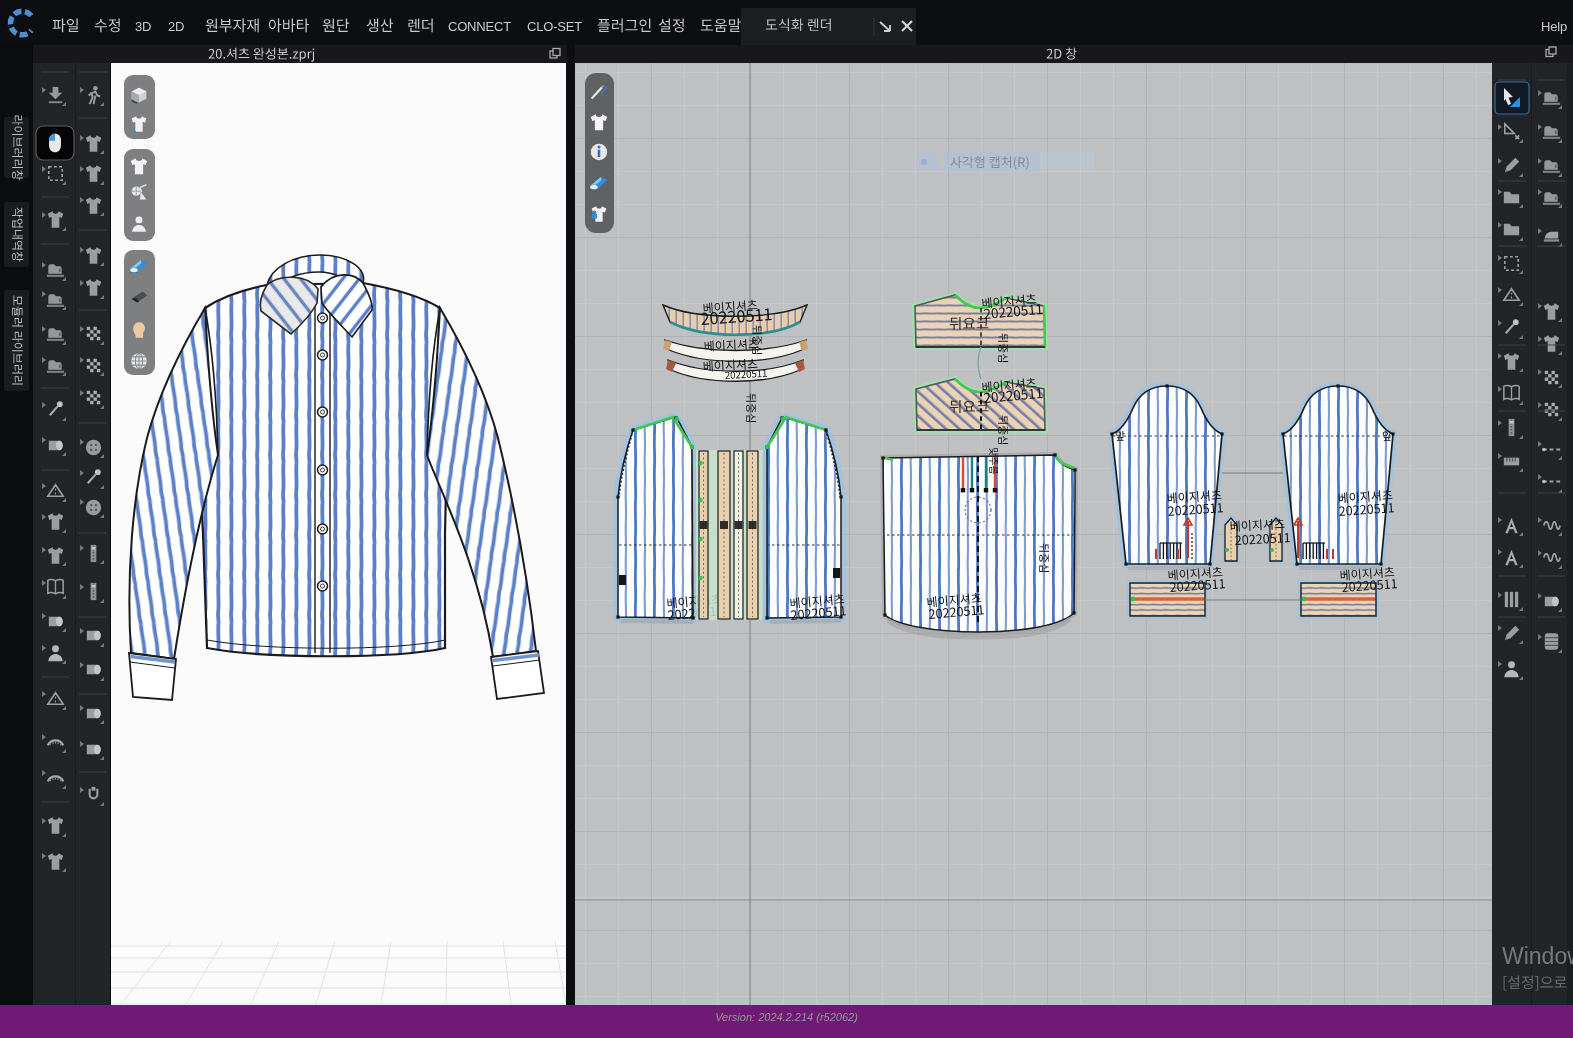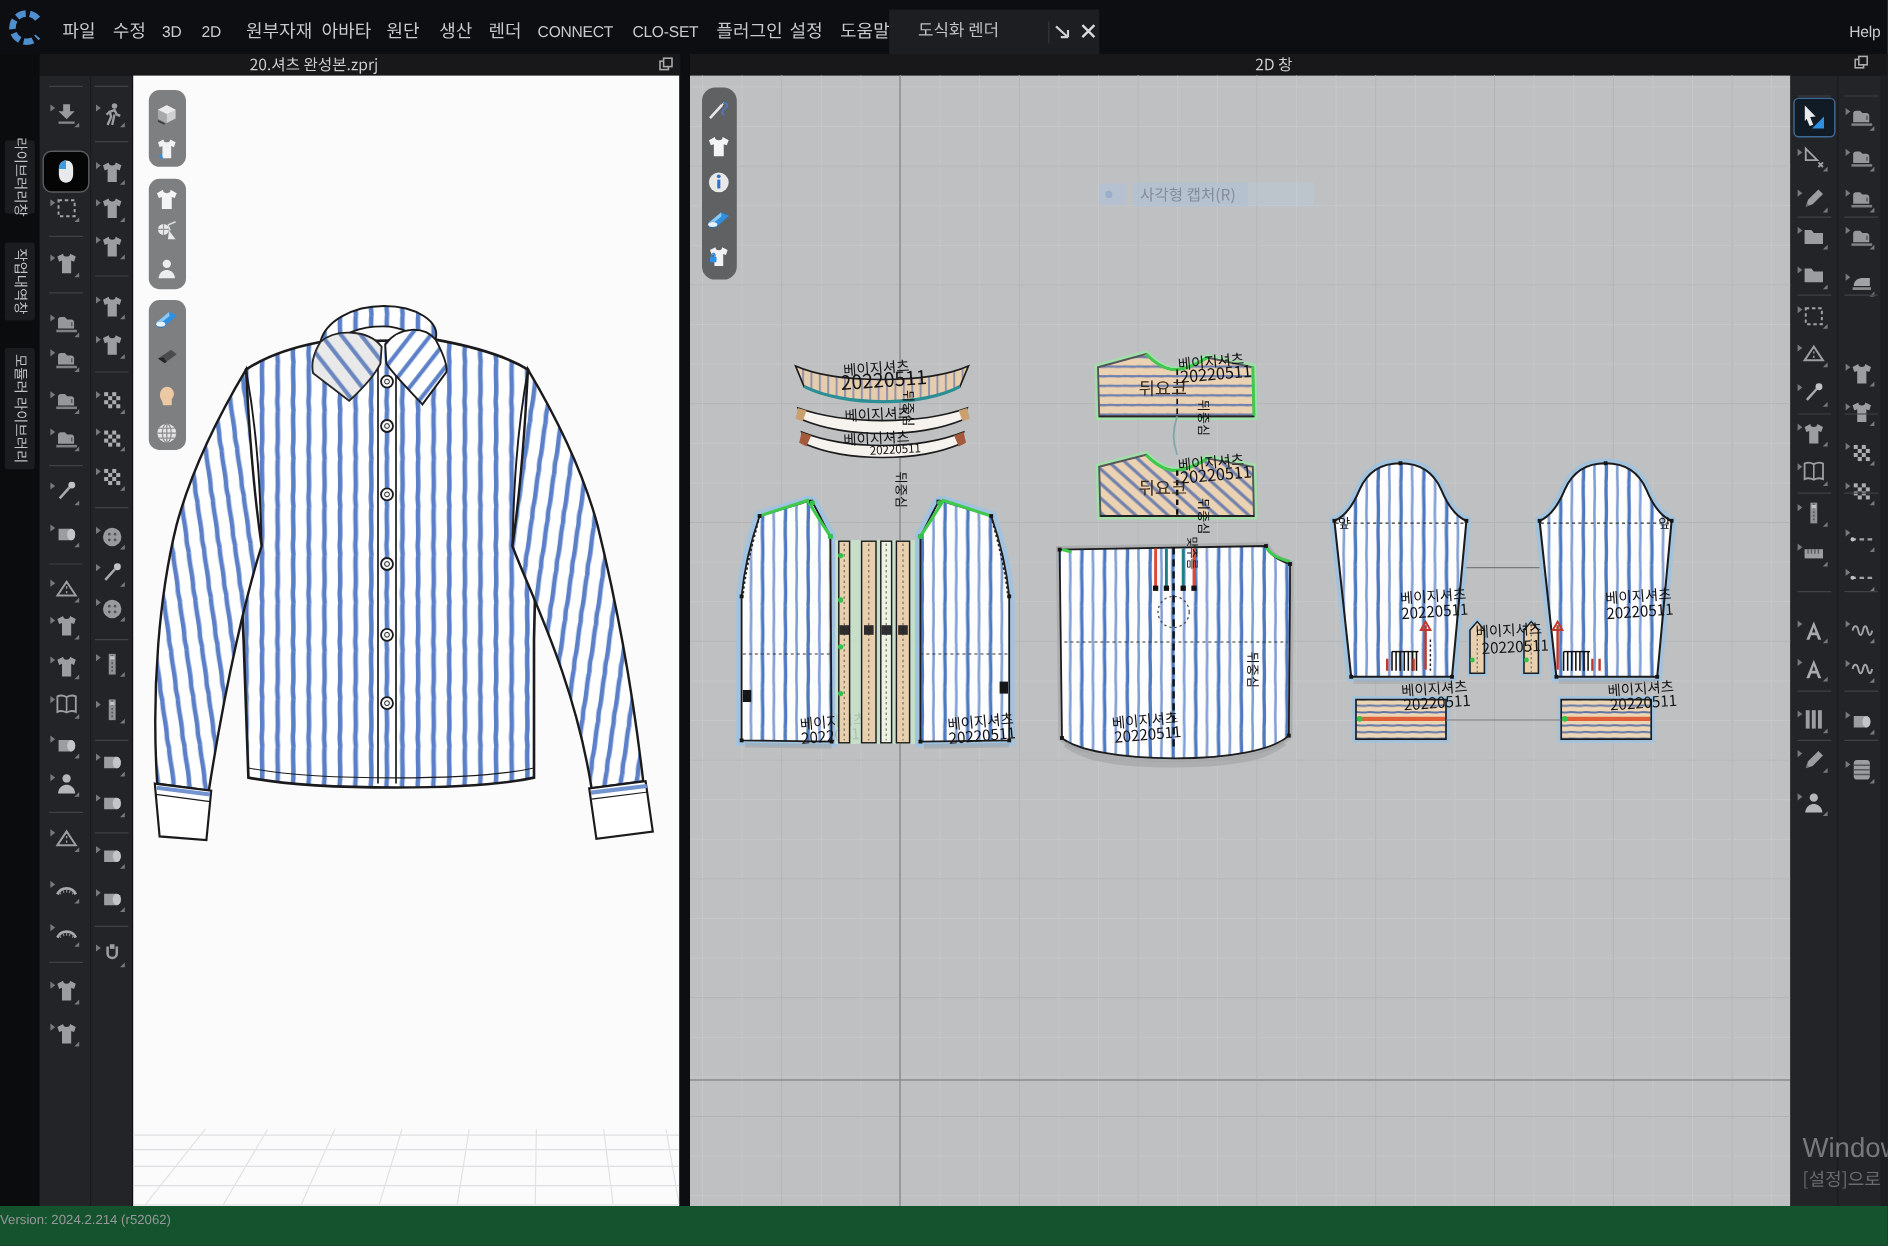--- a/index.html
+++ b/index.html
@@ -1,29 +1,29 @@
 <!DOCTYPE html>
 <html><head><meta charset="utf-8"><style>
 html,body{margin:0;padding:0;width:1573px;height:1038px;overflow:hidden;background:#0d0e11;
 font-family:"Liberation Sans",sans-serif;}
-#app{position:absolute;inset:0;}
+#app{position:absolute;inset:0;text-align:center;}
 .abs{position:absolute;}
 svg{display:block}
 #c3d{left:111px;top:63px;width:455px;height:942px;background:#fbfbfc;}
 #c2d{left:575px;top:63px;width:917px;height:942px;background:#bec0c1;
 background-image:linear-gradient(#b1b3b4 1px,transparent 1px),linear-gradient(90deg,#b1b3b4 1px,transparent 1px),linear-gradient(#c6c7c8 1px,transparent 1px),linear-gradient(90deg,#c6c7c8 1px,transparent 1px);
 background-size:99px 99px,99px 99px,33px 33px,33px 33px;
 background-position:45px 75px,76px 0px,12px 9px,10px 0px;}
 #t3d{left:33px;top:45px;width:534px;height:18px;background:#18181b;}
 #t2d{left:575px;top:45px;width:998px;height:18px;background:#18181b;}
 #ltb{left:33px;top:63px;width:77px;height:942px;background:#232428;}
 #rtb{left:1492px;top:63px;width:81px;height:942px;background:#232428;}
 #lstrip{left:0;top:45px;width:33px;height:960px;background:#0b0c0e;}
-#status{left:0;top:1005px;width:1573px;height:33px;background:#14532d;color:#97979b;
-font-size:11px;line-height:24px;box-sizing:border-box;}
+#status{left:0;top:1005px;width:1573px;height:33px;background:#701a75;color:#97979b;
+font-size:11px;line-height:24px;box-sizing:border-box;font-style:italic;}
 </style></head><body>
 <svg width="0" height="0" style="position:absolute">
     <defs>
 <path id="k_m_pail" d="M0.9 -10.9H8.5V-9.9H0.9ZM0.7 -2.2 0.6 -3.2Q1.8 -3.2 3.2 -3.3Q4.7 -3.3 6.2 -3.4Q7.7 -3.4 9.1 -3.6L9.2 -2.7Q7.8 -2.5 6.3 -2.4Q4.8 -2.2 3.3 -2.2Q1.9 -2.2 0.7 -2.2ZM2.4 -10.2H3.6V-3H2.4ZM5.8 -10.2H7V-3H5.8ZM9.9 -12.4H11.2V1.2H9.9ZM10.9 -7H13.4V-5.9H10.9Z M18.4 -11.9Q19.4 -11.9 20.2 -11.5Q21 -11.1 21.4 -10.5Q21.9 -9.8 21.9 -8.9Q21.9 -8 21.4 -7.3Q21 -6.7 20.2 -6.3Q19.4 -5.9 18.4 -5.9Q17.3 -5.9 16.6 -6.3Q15.8 -6.7 15.3 -7.3Q14.9 -8 14.9 -8.9Q14.9 -9.8 15.3 -10.5Q15.8 -11.1 16.6 -11.5Q17.3 -11.9 18.4 -11.9ZM18.4 -10.9Q17.7 -10.9 17.2 -10.6Q16.7 -10.4 16.4 -9.9Q16.1 -9.5 16.1 -8.9Q16.1 -8.3 16.4 -7.9Q16.7 -7.4 17.2 -7.2Q17.7 -6.9 18.4 -6.9Q19 -6.9 19.5 -7.2Q20.1 -7.4 20.4 -7.9Q20.7 -8.3 20.7 -8.9Q20.7 -9.5 20.4 -9.9Q20.1 -10.4 19.5 -10.6Q19 -10.9 18.4 -10.9ZM24.4 -12.4H25.7V-5.5H24.4ZM16.9 -4.8H25.7V-1.5H18.1V0.5H16.9V-2.4H24.4V-3.8H16.9ZM16.9 -0H26.1V1H16.9Z"></path>
 <path id="k_m_sujung" d="M6.2 -11.9H7.3V-11.2Q7.3 -10.4 7 -9.7Q6.7 -9 6.2 -8.4Q5.7 -7.9 5 -7.4Q4.3 -7 3.5 -6.7Q2.7 -6.4 1.9 -6.2L1.4 -7.2Q2.1 -7.3 2.8 -7.6Q3.5 -7.9 4.2 -8.2Q4.8 -8.6 5.2 -9.1Q5.7 -9.5 6 -10.1Q6.2 -10.6 6.2 -11.2ZM6.5 -11.9H7.5V-11.2Q7.5 -10.6 7.8 -10.1Q8.1 -9.5 8.5 -9.1Q9 -8.6 9.6 -8.2Q10.3 -7.9 11 -7.6Q11.7 -7.3 12.4 -7.2L11.9 -6.2Q11.1 -6.4 10.3 -6.7Q9.5 -7 8.8 -7.4Q8.1 -7.9 7.6 -8.5Q7 -9 6.8 -9.7Q6.5 -10.4 6.5 -11.2ZM6.2 -4H7.5V1.2H6.2ZM0.8 -4.8H13V-3.7H0.8Z M21.8 -8.9H24.8V-7.9H21.8ZM24.5 -12.4H25.7V-4.3H24.5ZM21.2 -3.9Q22.7 -3.9 23.7 -3.6Q24.7 -3.3 25.2 -2.7Q25.8 -2.2 25.8 -1.4Q25.8 -0.2 24.6 0.5Q23.3 1.2 21.2 1.2Q19.1 1.2 17.9 0.5Q16.7 -0.2 16.7 -1.4Q16.7 -2.2 17.3 -2.7Q17.8 -3.3 18.8 -3.6Q19.8 -3.9 21.2 -3.9ZM21.2 -2.9Q20.2 -2.9 19.5 -2.7Q18.8 -2.6 18.4 -2.2Q18 -1.9 18 -1.4Q18 -0.9 18.4 -0.5Q18.8 -0.2 19.5 -0Q20.2 0.2 21.2 0.2Q22.3 0.2 23 -0Q23.7 -0.2 24.1 -0.5Q24.5 -0.9 24.5 -1.4Q24.5 -1.9 24.1 -2.2Q23.7 -2.6 23 -2.7Q22.3 -2.9 21.2 -2.9ZM18 -11H19V-9.9Q19 -8.7 18.5 -7.6Q18.1 -6.5 17.2 -5.7Q16.4 -4.9 15.2 -4.4L14.6 -5.4Q15.4 -5.7 16 -6.2Q16.6 -6.6 17.1 -7.2Q17.5 -7.8 17.8 -8.5Q18 -9.2 18 -9.9ZM18.2 -11H19.3V-9.9Q19.3 -9.1 19.7 -8.3Q20.1 -7.4 20.8 -6.8Q21.6 -6.2 22.5 -5.8L21.9 -4.8Q20.8 -5.2 20 -6Q19.2 -6.8 18.7 -7.8Q18.2 -8.8 18.2 -9.9ZM15 -11.4H22.2V-10.4H15Z"></path>
 <path id="k_m_wonbu" d="M4.6 -5.6H5.8V-2.6H4.6ZM10.6 -12.4H11.9V-2.1H10.6ZM2.6 -0.2H12.2V0.9H2.6ZM2.6 -3.1H3.8V0.1H2.6ZM0.8 -5.1 0.7 -6.1Q1.9 -6.1 3.4 -6.2Q4.9 -6.2 6.4 -6.3Q8 -6.3 9.4 -6.5L9.5 -5.6Q8.1 -5.4 6.5 -5.3Q5 -5.2 3.5 -5.1Q2.1 -5.1 0.8 -5.1ZM7.9 -4.4H10.9V-3.5H7.9ZM5.1 -11.8Q6.1 -11.8 6.8 -11.6Q7.6 -11.3 8 -10.7Q8.4 -10.2 8.4 -9.5Q8.4 -8.8 8 -8.2Q7.6 -7.7 6.8 -7.4Q6.1 -7.1 5.1 -7.1Q4.1 -7.1 3.3 -7.4Q2.6 -7.7 2.2 -8.2Q1.7 -8.8 1.7 -9.5Q1.7 -10.2 2.2 -10.7Q2.6 -11.3 3.3 -11.6Q4.1 -11.8 5.1 -11.8ZM5.1 -10.9Q4.1 -10.9 3.5 -10.5Q2.9 -10.1 2.9 -9.5Q2.9 -8.8 3.5 -8.4Q4.1 -8.1 5.1 -8.1Q6 -8.1 6.6 -8.4Q7.2 -8.8 7.2 -9.5Q7.2 -9.9 7 -10.2Q6.7 -10.6 6.2 -10.7Q5.7 -10.9 5.1 -10.9Z M14.5 -4.4H26.8V-3.4H14.5ZM20 -3.9H21.3V1.2H20ZM16.1 -11.9H17.3V-10H24V-11.9H25.3V-6H16.1ZM17.3 -9V-7H24V-9Z M31.7 -10.5H32.7V-8.3Q32.7 -7.2 32.4 -6.2Q32.1 -5.1 31.6 -4.2Q31 -3.3 30.3 -2.6Q29.6 -1.8 28.9 -1.4L28.1 -2.4Q28.9 -2.8 29.5 -3.4Q30.1 -4 30.6 -4.8Q31.1 -5.6 31.4 -6.5Q31.7 -7.4 31.7 -8.3ZM31.9 -10.5H32.9V-8.3Q32.9 -7.5 33.2 -6.6Q33.5 -5.8 33.9 -5.1Q34.4 -4.3 35 -3.7Q35.7 -3.1 36.4 -2.8L35.7 -1.8Q34.9 -2.2 34.2 -2.9Q33.5 -3.5 33 -4.4Q32.5 -5.3 32.2 -6.3Q31.9 -7.3 31.9 -8.3ZM28.6 -11H35.9V-10H28.6ZM37.5 -12.4H38.8V1.2H37.5ZM38.5 -6.9H41V-5.9H38.5Z M52.5 -12.4H53.7V1.2H52.5ZM50.4 -6.9H53V-5.9H50.4ZM49.6 -12.1H50.7V0.5H49.6ZM45 -10.3H45.9V-8.7Q45.9 -7.5 45.7 -6.4Q45.5 -5.3 45.1 -4.4Q44.7 -3.5 44.2 -2.8Q43.6 -2.1 42.8 -1.6L42 -2.6Q43 -3.1 43.6 -4Q44.3 -5 44.6 -6.2Q45 -7.4 45 -8.7ZM45.2 -10.3H46.1V-8.7Q46.1 -7.5 46.5 -6.4Q46.8 -5.3 47.5 -4.4Q48.1 -3.6 49.1 -3.1L48.3 -2.1Q47.3 -2.7 46.6 -3.7Q45.9 -4.7 45.5 -6Q45.2 -7.2 45.2 -8.7ZM42.3 -10.8H48.6V-9.8H42.3Z"></path>
 <path id="k_m_avatar" d="M4.4 -11.4Q5.4 -11.4 6.1 -10.8Q6.9 -10.2 7.3 -9.1Q7.8 -8.1 7.8 -6.6Q7.8 -5.2 7.3 -4.1Q6.9 -3.1 6.1 -2.5Q5.4 -1.9 4.4 -1.9Q3.4 -1.9 2.6 -2.5Q1.8 -3.1 1.4 -4.1Q0.9 -5.2 0.9 -6.6Q0.9 -8.1 1.4 -9.1Q1.8 -10.2 2.6 -10.8Q3.4 -11.4 4.4 -11.4ZM4.4 -10.2Q3.7 -10.2 3.2 -9.8Q2.7 -9.4 2.4 -8.5Q2.1 -7.7 2.1 -6.6Q2.1 -5.5 2.4 -4.7Q2.7 -3.9 3.2 -3.4Q3.7 -3 4.4 -3Q5 -3 5.5 -3.4Q6 -3.9 6.3 -4.7Q6.6 -5.5 6.6 -6.6Q6.6 -7.7 6.3 -8.5Q6 -9.4 5.5 -9.8Q5 -10.2 4.4 -10.2ZM9.9 -12.4H11.2V1.2H9.9ZM10.9 -7H13.4V-5.9H10.9Z M23.7 -12.4H25V1.2H23.7ZM24.7 -7.1H27.2V-6H24.7ZM15.1 -11.3H16.3V-7.7H20.2V-11.3H21.4V-2.1H15.1ZM16.3 -6.7V-3.1H20.2V-6.7Z M28.9 -3.1H30Q31.2 -3.1 32.3 -3.2Q33.3 -3.2 34.3 -3.3Q35.2 -3.4 36.3 -3.5L36.4 -2.5Q35.4 -2.4 34.4 -2.3Q33.4 -2.2 32.3 -2.1Q31.3 -2.1 30 -2.1H28.9ZM28.9 -11.2H35.2V-10.1H30.2V-2.8H28.9ZM29.9 -7.4H34.9V-6.4H29.9ZM37.5 -12.4H38.8V1.2H37.5ZM38.5 -7H41V-5.9H38.5Z"></path>
 <path id="k_m_wondan" d="M4.6 -5.6H5.8V-2.6H4.6ZM10.6 -12.4H11.9V-2.1H10.6ZM2.6 -0.2H12.2V0.9H2.6ZM2.6 -3.1H3.8V0.1H2.6ZM0.8 -5.1 0.7 -6.1Q1.9 -6.1 3.4 -6.2Q4.9 -6.2 6.4 -6.3Q8 -6.3 9.4 -6.5L9.5 -5.6Q8.1 -5.4 6.5 -5.3Q5 -5.2 3.5 -5.1Q2.1 -5.1 0.8 -5.1ZM7.9 -4.4H10.9V-3.5H7.9ZM5.1 -11.8Q6.1 -11.8 6.8 -11.6Q7.6 -11.3 8 -10.7Q8.4 -10.2 8.4 -9.5Q8.4 -8.8 8 -8.2Q7.6 -7.7 6.8 -7.4Q6.1 -7.1 5.1 -7.1Q4.1 -7.1 3.3 -7.4Q2.6 -7.7 2.2 -8.2Q1.7 -8.8 1.7 -9.5Q1.7 -10.2 2.2 -10.7Q2.6 -11.3 3.3 -11.6Q4.1 -11.8 5.1 -11.8ZM5.1 -10.9Q4.1 -10.9 3.5 -10.5Q2.9 -10.1 2.9 -9.5Q2.9 -8.8 3.5 -8.4Q4.1 -8.1 5.1 -8.1Q6 -8.1 6.6 -8.4Q7.2 -8.8 7.2 -9.5Q7.2 -9.9 7 -10.2Q6.7 -10.6 6.2 -10.7Q5.7 -10.9 5.1 -10.9Z M23.8 -12.4H25.1V-2.6H23.8ZM24.7 -8.4H27.1V-7.3H24.7ZM15.2 -6H16.2Q17.6 -6 18.7 -6Q19.7 -6.1 20.6 -6.2Q21.5 -6.3 22.4 -6.5L22.5 -5.5Q21.6 -5.3 20.7 -5.2Q19.8 -5.1 18.7 -5Q17.7 -5 16.2 -5H15.2ZM15.2 -11.2H21.2V-10.2H16.4V-5.5H15.2ZM16.6 -0.2H25.7V0.9H16.6ZM16.6 -3.6H17.9V0.3H16.6Z"></path>
 <path id="k_m_saengsan" d="M3.6 -11.6H4.6V-9.7Q4.6 -8.7 4.2 -7.7Q3.8 -6.7 3.1 -6Q2.4 -5.2 1.4 -4.7L0.7 -5.7Q1.6 -6.1 2.3 -6.7Q2.9 -7.4 3.2 -8.2Q3.6 -9 3.6 -9.7ZM3.8 -11.6H4.8V-9.7Q4.8 -9 5.1 -8.3Q5.4 -7.5 6.1 -7Q6.7 -6.4 7.5 -6L6.9 -5.1Q5.9 -5.5 5.2 -6.2Q4.5 -6.9 4.2 -7.8Q3.8 -8.7 3.8 -9.7ZM11 -12.4H12.2V-4H11ZM8.8 -8.8H11.4V-7.7H8.8ZM8.1 -12.1H9.3V-4.5H8.1ZM7.7 -3.7Q9.1 -3.7 10.1 -3.4Q11.2 -3.2 11.7 -2.6Q12.2 -2.1 12.2 -1.3Q12.2 -0.5 11.7 0Q11.2 0.6 10.1 0.9Q9.1 1.1 7.7 1.1Q6.3 1.1 5.3 0.9Q4.3 0.6 3.7 0Q3.2 -0.5 3.2 -1.3Q3.2 -2.1 3.7 -2.6Q4.3 -3.2 5.3 -3.4Q6.3 -3.7 7.7 -3.7ZM7.7 -2.8Q6.2 -2.8 5.3 -2.4Q4.4 -2 4.4 -1.3Q4.4 -0.6 5.3 -0.2Q6.2 0.2 7.7 0.2Q8.7 0.2 9.5 0Q10.2 -0.2 10.6 -0.5Q11 -0.8 11 -1.3Q11 -2 10.1 -2.4Q9.3 -2.8 7.7 -2.8Z M17.9 -11.6H18.9V-9.9Q18.9 -8.6 18.5 -7.5Q18 -6.3 17.1 -5.5Q16.3 -4.7 15.2 -4.3L14.5 -5.2Q15.5 -5.6 16.3 -6.3Q17.1 -7 17.5 -7.9Q17.9 -8.9 17.9 -9.9ZM18.1 -11.6H19.1V-9.9Q19.1 -9.2 19.4 -8.5Q19.6 -7.9 20 -7.3Q20.5 -6.7 21.1 -6.3Q21.7 -5.8 22.5 -5.6L21.8 -4.6Q20.7 -5 19.9 -5.8Q19 -6.6 18.6 -7.6Q18.1 -8.7 18.1 -9.9ZM23.8 -12.4H25.1V-2.4H23.8ZM24.7 -8.2H27.1V-7.2H24.7ZM16.7 -0.2H25.7V0.9H16.7ZM16.7 -3.3H17.9V0.3H16.7Z"></path>
 <path id="k_m_render" d="M1.4 -5.3H2.2Q3.2 -5.3 4 -5.3Q4.8 -5.4 5.6 -5.4Q6.4 -5.5 7.2 -5.7L7.3 -4.7Q6.5 -4.5 5.7 -4.4Q4.9 -4.4 4 -4.3Q3.2 -4.3 2.2 -4.3H1.4ZM1.3 -11.3H6.1V-7.4H2.6V-4.8H1.4V-8.3H4.9V-10.3H1.3ZM6.7 -8.6H9.2V-7.6H6.7ZM11 -12.4H12.2V-2.2H11ZM8.3 -12.1H9.5V-2.5H8.3ZM3.3 -0.2H12.6V0.9H3.3ZM3.3 -3.2H4.6V0.5H3.3Z M15.2 -3.2H16.3Q17.5 -3.2 18.5 -3.2Q19.5 -3.3 20.4 -3.4Q21.4 -3.5 22.3 -3.6L22.4 -2.6Q21.5 -2.4 20.5 -2.3Q19.6 -2.2 18.6 -2.2Q17.6 -2.2 16.3 -2.2H15.2ZM15.2 -11.1H21.4V-10.1H16.5V-2.8H15.2ZM24.5 -12.4H25.7V1.2H24.5ZM20.6 -7.5H25V-6.5H20.6Z"></path>

